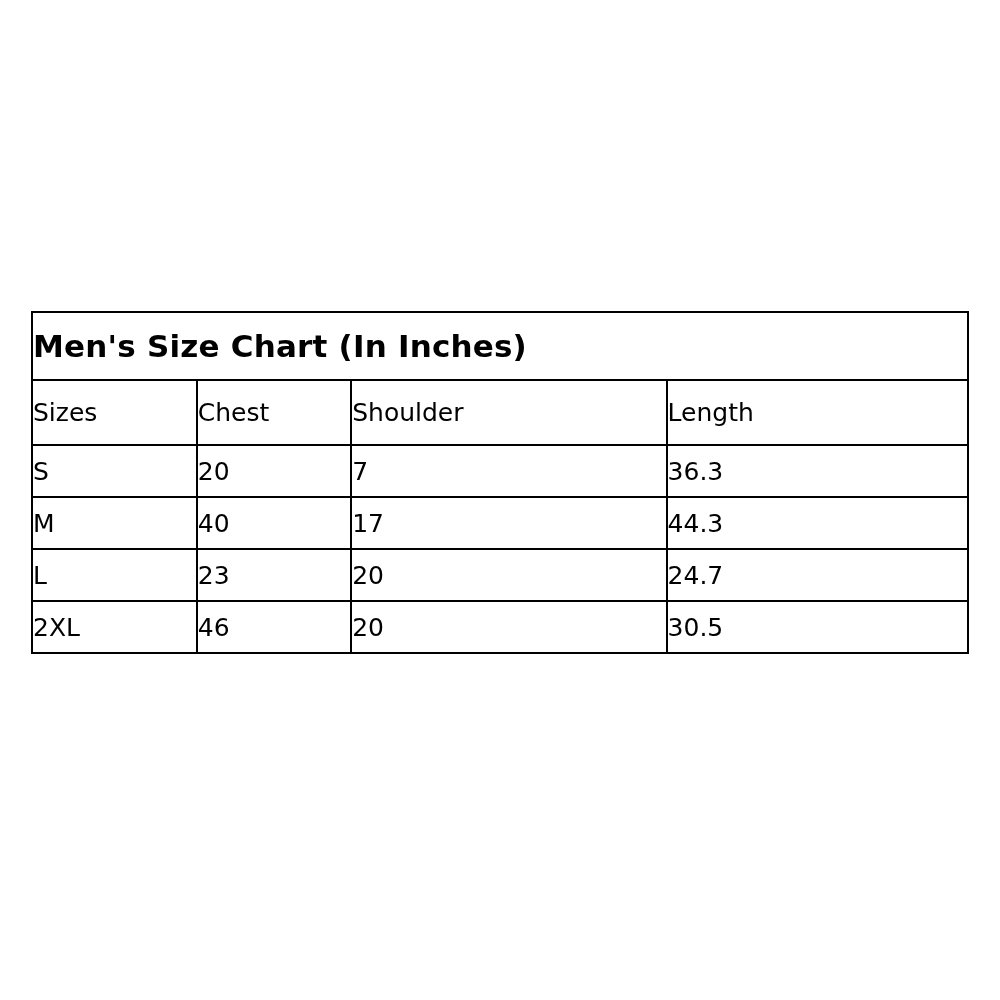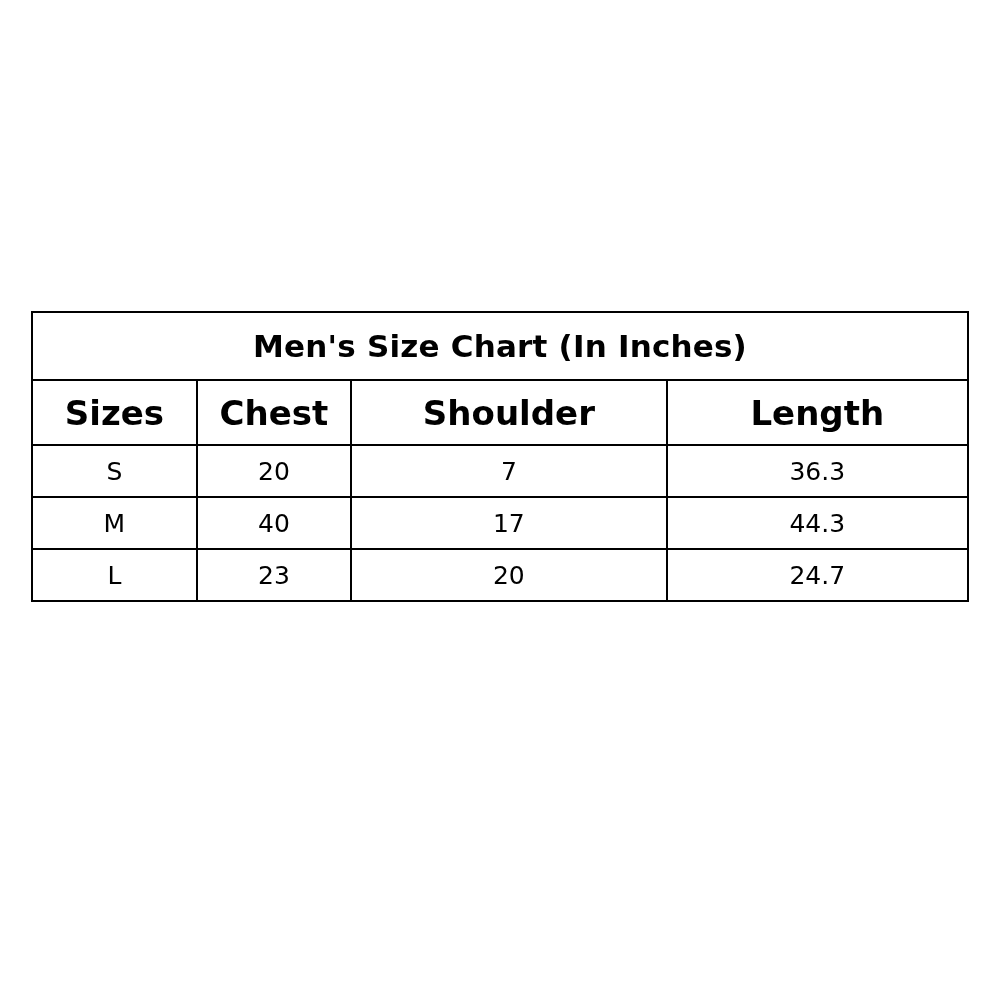--- a/index.html
+++ b/index.html
@@ -23,35 +23,34 @@
     box-sizing: border-box;
   }
   table.size-chart {
     width: 100%;
     border-collapse: collapse;
     table-layout: fixed;
     background: #ffffff;
   }
   table.size-chart td, table.size-chart th {
     border: 2px solid #000000;
-    text-align: center;
     vertical-align: middle;
     padding: 0;
     color: #000000;
   }
   .title-cell {
     height: 66px;
     font-size: 31px;
     font-weight: bold;
     letter-spacing: 0.2px;
   }
   .header-cell {
     height: 63px;
-    font-size: 34px;
-    font-weight: bold;
+    font-size: 25px;
+    font-weight: normal;
   }
   .data-cell {
     height: 50px;
     font-size: 25px;
     font-weight: normal;
   }
   col.c-size   { width: 17.6%; }
   col.c-chest  { width: 16.5%; }
   col.c-shoul  { width: 33.7%; }
   col.c-length { width: 32.2%; }
@@ -88,15 +87,21 @@
         <td class="data-cell">40</td>
         <td class="data-cell">17</td>
         <td class="data-cell">44.3</td>
       </tr>
       <tr>
         <td class="data-cell">L</td>
         <td class="data-cell">23</td>
         <td class="data-cell">20</td>
         <td class="data-cell">24.7</td>
       </tr>
+      <tr>
+        <td class="data-cell">2XL</td>
+        <td class="data-cell">46</td>
+        <td class="data-cell">20</td>
+        <td class="data-cell">30.5</td>
+      </tr>
     </tbody>
   </table>
 </div>
 
 </body></html>

